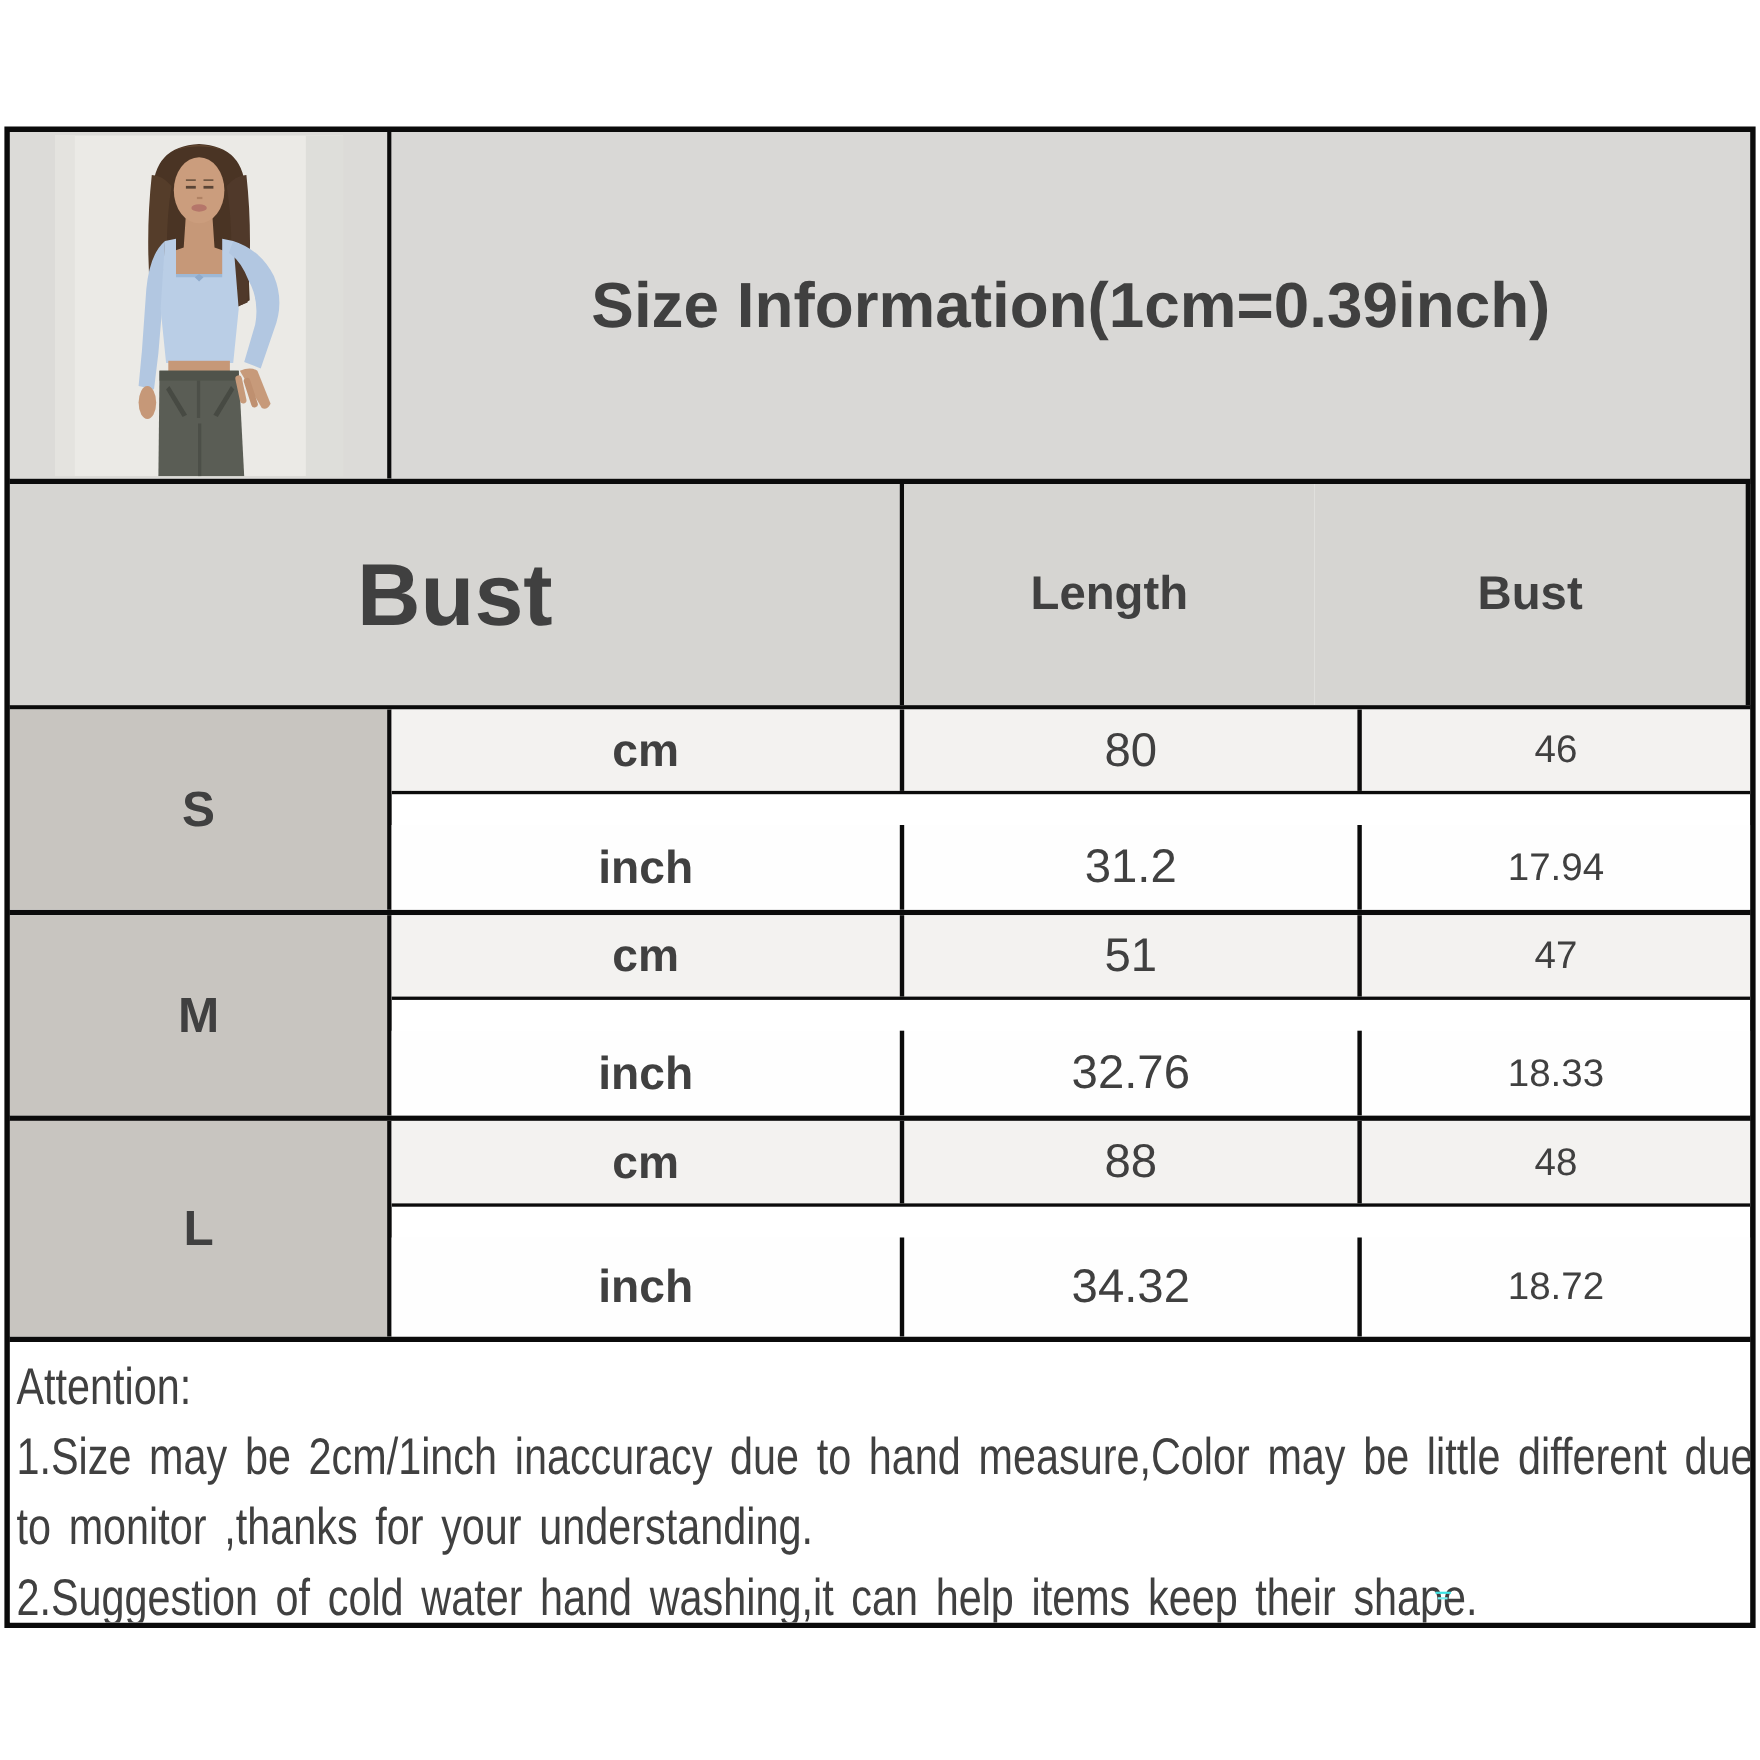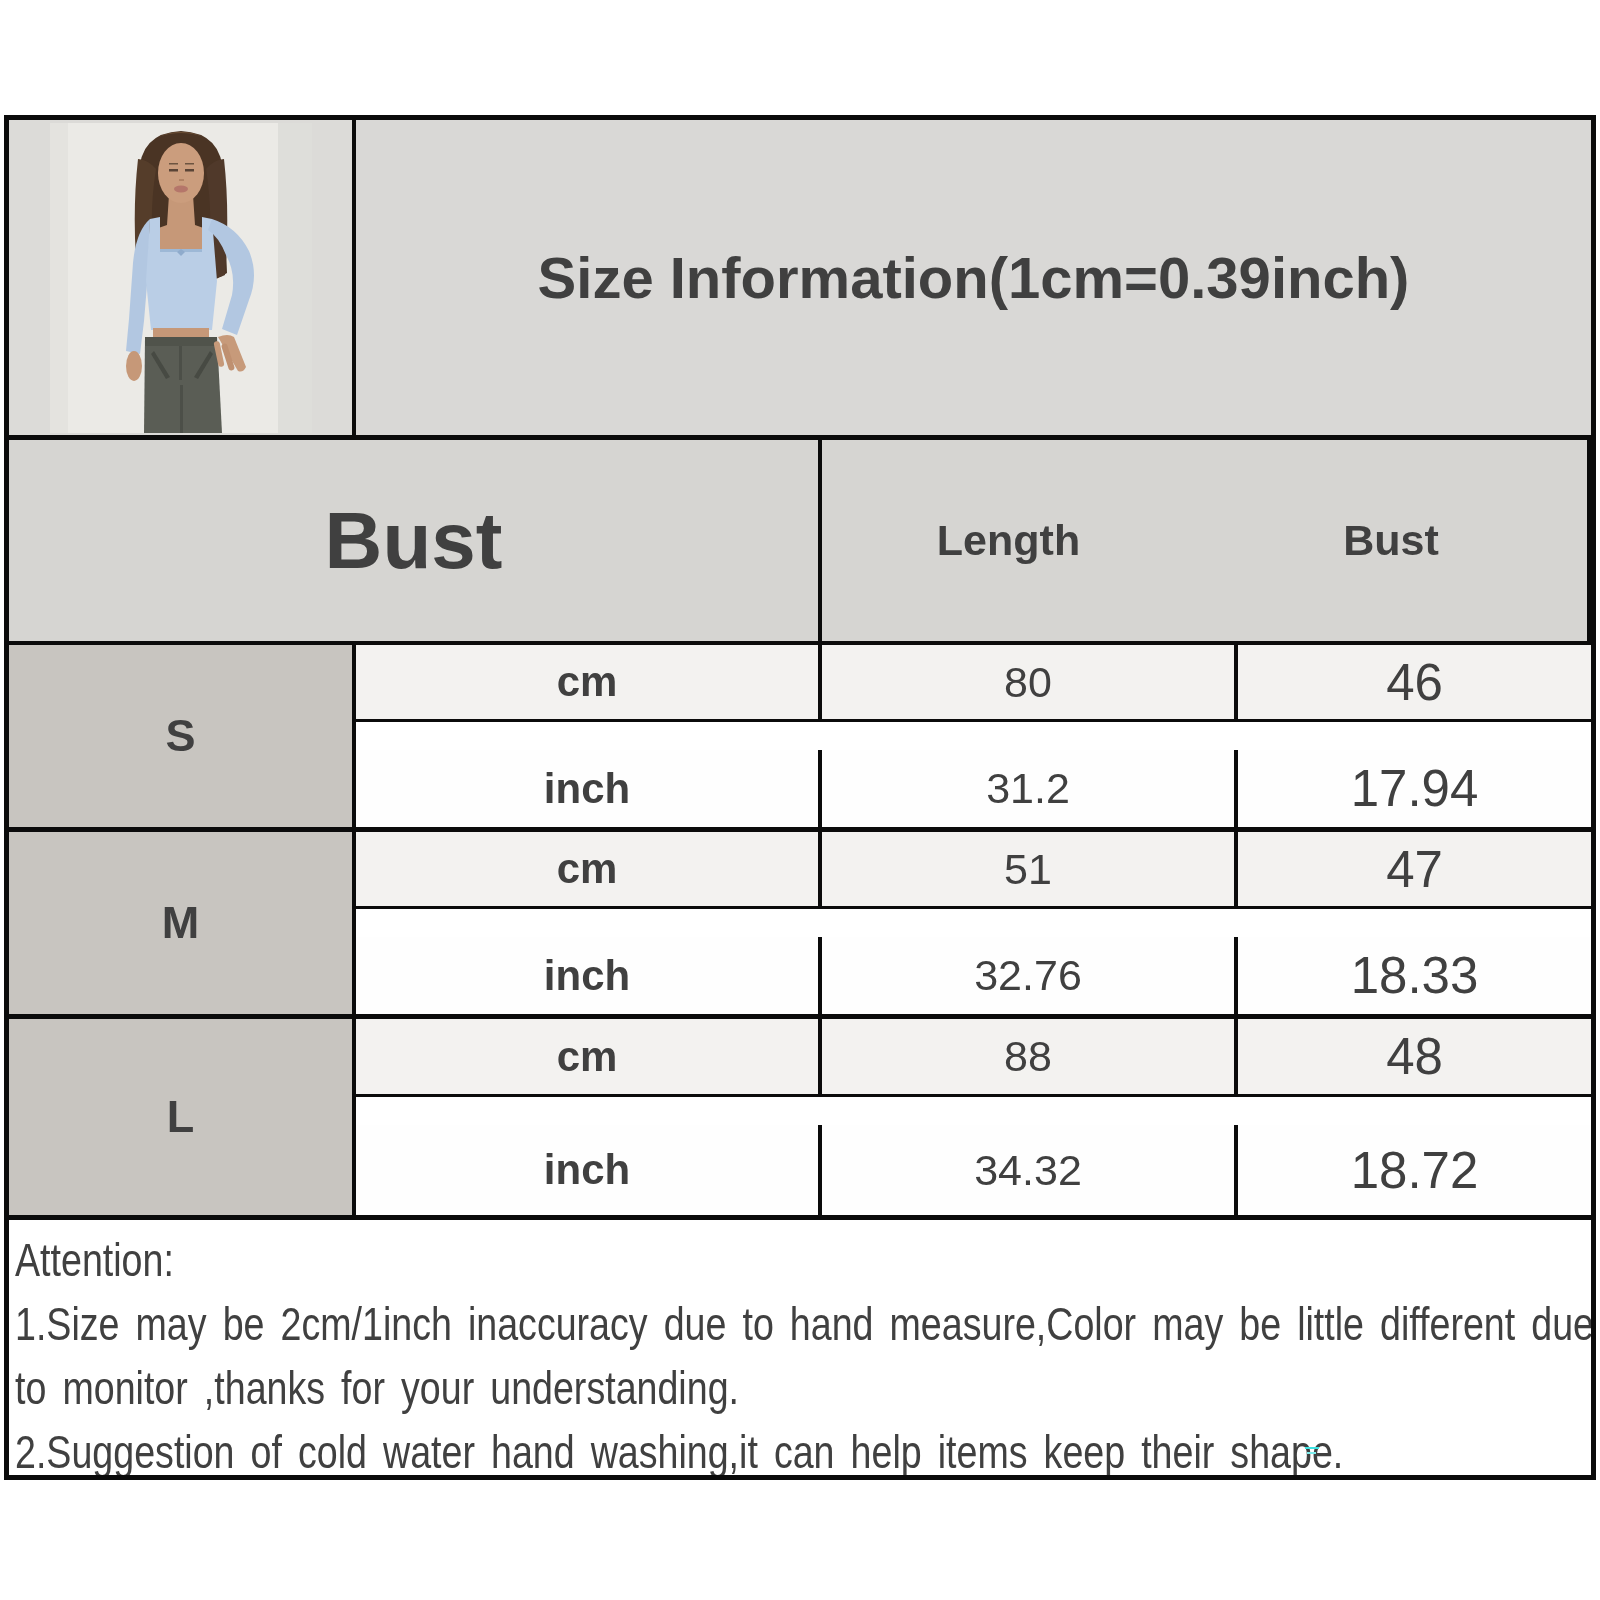--- a/index.html
+++ b/index.html
@@ -93,21 +93,21 @@
     display:flex;align-items:center;justify-content:center;
   }
   .unit-cell{
     width:466px;border-right:4px solid #0b0b0b;
     font-size:42px;font-weight:bold;
   }
   .bust-cell{
     width:416px;border-right:4px solid #0b0b0b;
     font-size:43px;
   }
-  .length-cell{flex:1;font-size:51px;}
+  .length-cell{flex:1;font-size:35px;}
   
   .attention{
     flex:1;background:#ffffff;
     padding:8px 0 0 6px;
     position:relative;
     overflow:hidden;
   }
   .attention-inner{
     width:1980px;
     transform:scaleX(0.80);

